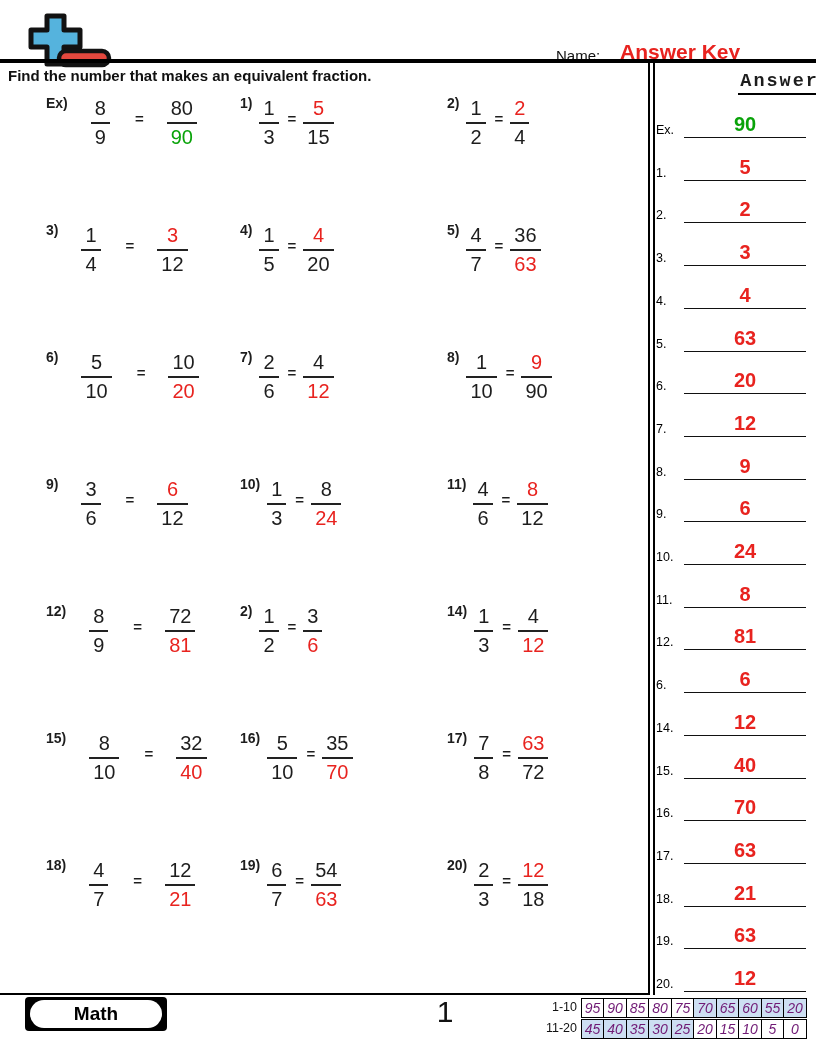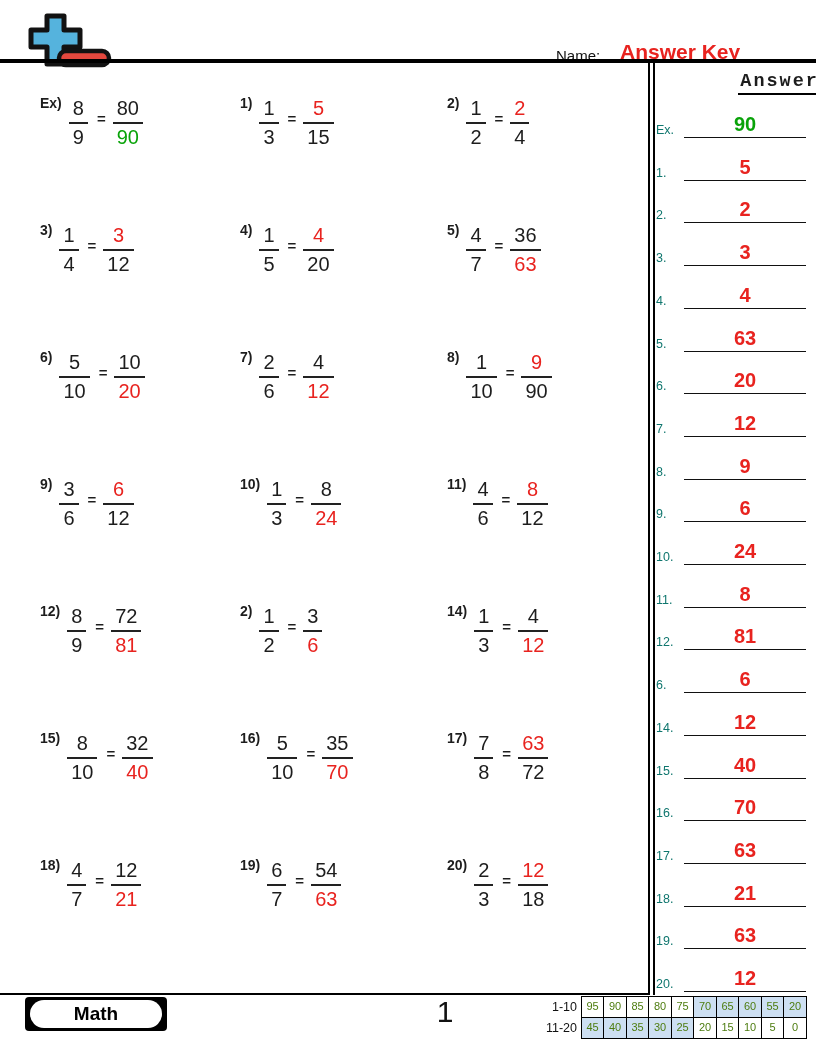--- a/index.html
+++ b/index.html
@@ -19,65 +19,66 @@
   .name-label { position:absolute; left:556px; top:47px; font-size:15px; color:#111; }
   .answer-key { position:absolute; left:620px; top:40px; font-size:21px; font-weight:bold; color:#e8231f; }
   .instruction { position:absolute; left:8px; top:67px; font-size:15px; font-weight:bold; color:#111; }
 
   .vline { position:absolute; left:648px; top:63px; height:932px; width:7px;
            border-left:2px solid #000; border-right:2px solid #000; }
 
   
   .prow { position:absolute; left:28px; width:620px; height:62px; }
   .prob { position:absolute; top:0; display:flex; align-items:flex-start; }
-  .prob.c0 { left:12px; } .prob.c1 { left:212px; } .prob.c2 { left:419px; }
+  .prob.c0 { left:18px;gap:16px; } .prob.c1 { left:212px; } .prob.c2 { left:419px; }
   .plabel { font-weight:bold; font-size:14px; margin-right:7px; margin-top:-1px; }
   .frac { display:inline-flex; flex-direction:column; text-align:center; font-size:20px; line-height:25px; }
   .fn { border-bottom:2px solid #222; padding:0 4px 1px 4px; }
   .fd { padding:1px 4px 0 4px; }
   .eq { margin:14px 7px 0 9px; font-size:15px; font-weight:bold; }
 
   
   .answers-head { position:absolute; left:680px; width:154px; top:71px; text-align:right;font-family:Liberation Mono, monospace; }
   .answers-head span { font-size:18.5px; font-weight:bold; letter-spacing:2px; border-bottom:2.5px solid #000; padding:0 2px 1px 2px; }
   .ansrow { position:absolute; left:656px; width:154px; height:36px; display:flex; align-items:flex-end; }
-  .anslabel { width:28px; font-size:12.5px; color:#0f766e; padding-bottom:1px; }
+  .anslabel { width:28px; font-size:12.5px; color:#000000; padding-bottom:1px; }
   .ansline { flex:1; border-bottom:1.6px solid #111; text-align:center; margin-right:4px; }
   .ansval { display:inline-block; font-size:20px; font-weight:bold; line-height:1.05; padding-bottom:2px; }
 
   
   .hline2 { position:absolute; left:0; top:993px; width:650px; height:2px; background:#000; }
   .brand { position:absolute; left:25px; top:997px; width:142px; height:34px; background:#000; border-radius:4px; }
   .brand-pill { position:absolute; left:5px; right:5px; top:3px; bottom:3px; background:#fff; border-radius:17px;
                 display:flex; align-items:center; justify-content:center; }
   .brand-pill span { font-size:19px; font-weight:bold; color:#000; }
   .site { position:absolute; left:175px; top:1013px; font-size:15px; color:#111; }
   .pageno { position:absolute; left:420px; top:995px; width:50px; text-align:center; font-size:30px; color:#111; }
   .score { position:absolute; left:532px; top:996px; }
-  .score-row { display:flex; height:22px; }
+  .score-row { display:flex; height:22px;align-items:flex-end; }
   .score-row + .score-row { margin-top:-1.5px; }
   .score-label { width:50px; text-align:right; padding-right:5px; font-size:12.5px; line-height:22px; color:#111; }
   .score-cell { width:24px; border:1.5px solid #000; margin-left:-1.5px; text-align:center;
-                font-size:11px; line-height:18px; color:#4d7c0f; background:#fff; }
+                font-size:14px; line-height:18px; color:#701a75; background:#fff;font-style:italic; }
   .score-cell[data-hl="1"] { background:#cddff2; }
 </style>
 </head>
 <body>
 
 <div class="page">
 
   <div class="logo">
     <svg width="105" height="56" viewBox="0 0 105 56">
       <path d="M27,4 h17 v14 h16 v17 h-16 v17 h-17 v-17 h-16 v-17 h16 z" fill="#55b3dd" stroke="#121212" stroke-width="5" stroke-linejoin="round"></path>
       <rect x="39" y="39" width="50" height="14" rx="7" fill="#e4483e" stroke="#121212" stroke-width="4.5"></rect>
     </svg>
   </div>
   <div class="name-label">Name:</div>
   <div class="answer-key">Answer Key</div>
   <div class="hline1"></div>
+  <div class="instruction">Find the number that makes an equivalent fraction.</div>
   <div class="vline"></div>
 
   <div class="prow" style="top:96px">
     <div class="prob c0">
       <span class="plabel">Ex)</span>
       <span class="frac">
           <span class="fn">8</span>
           <span class="fd">9</span>
         </span>
       <span class="eq">=</span>

